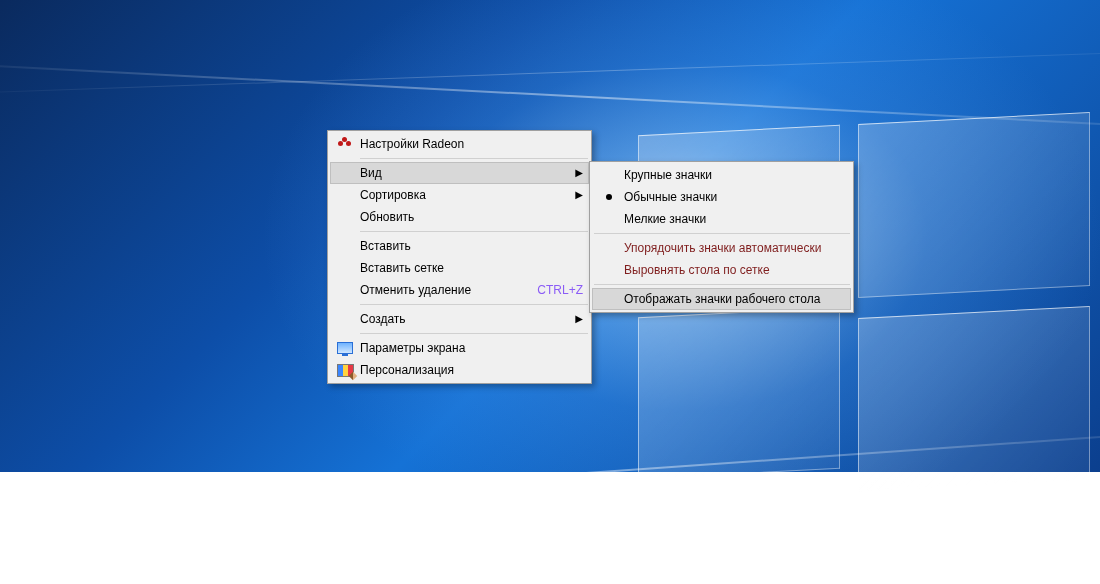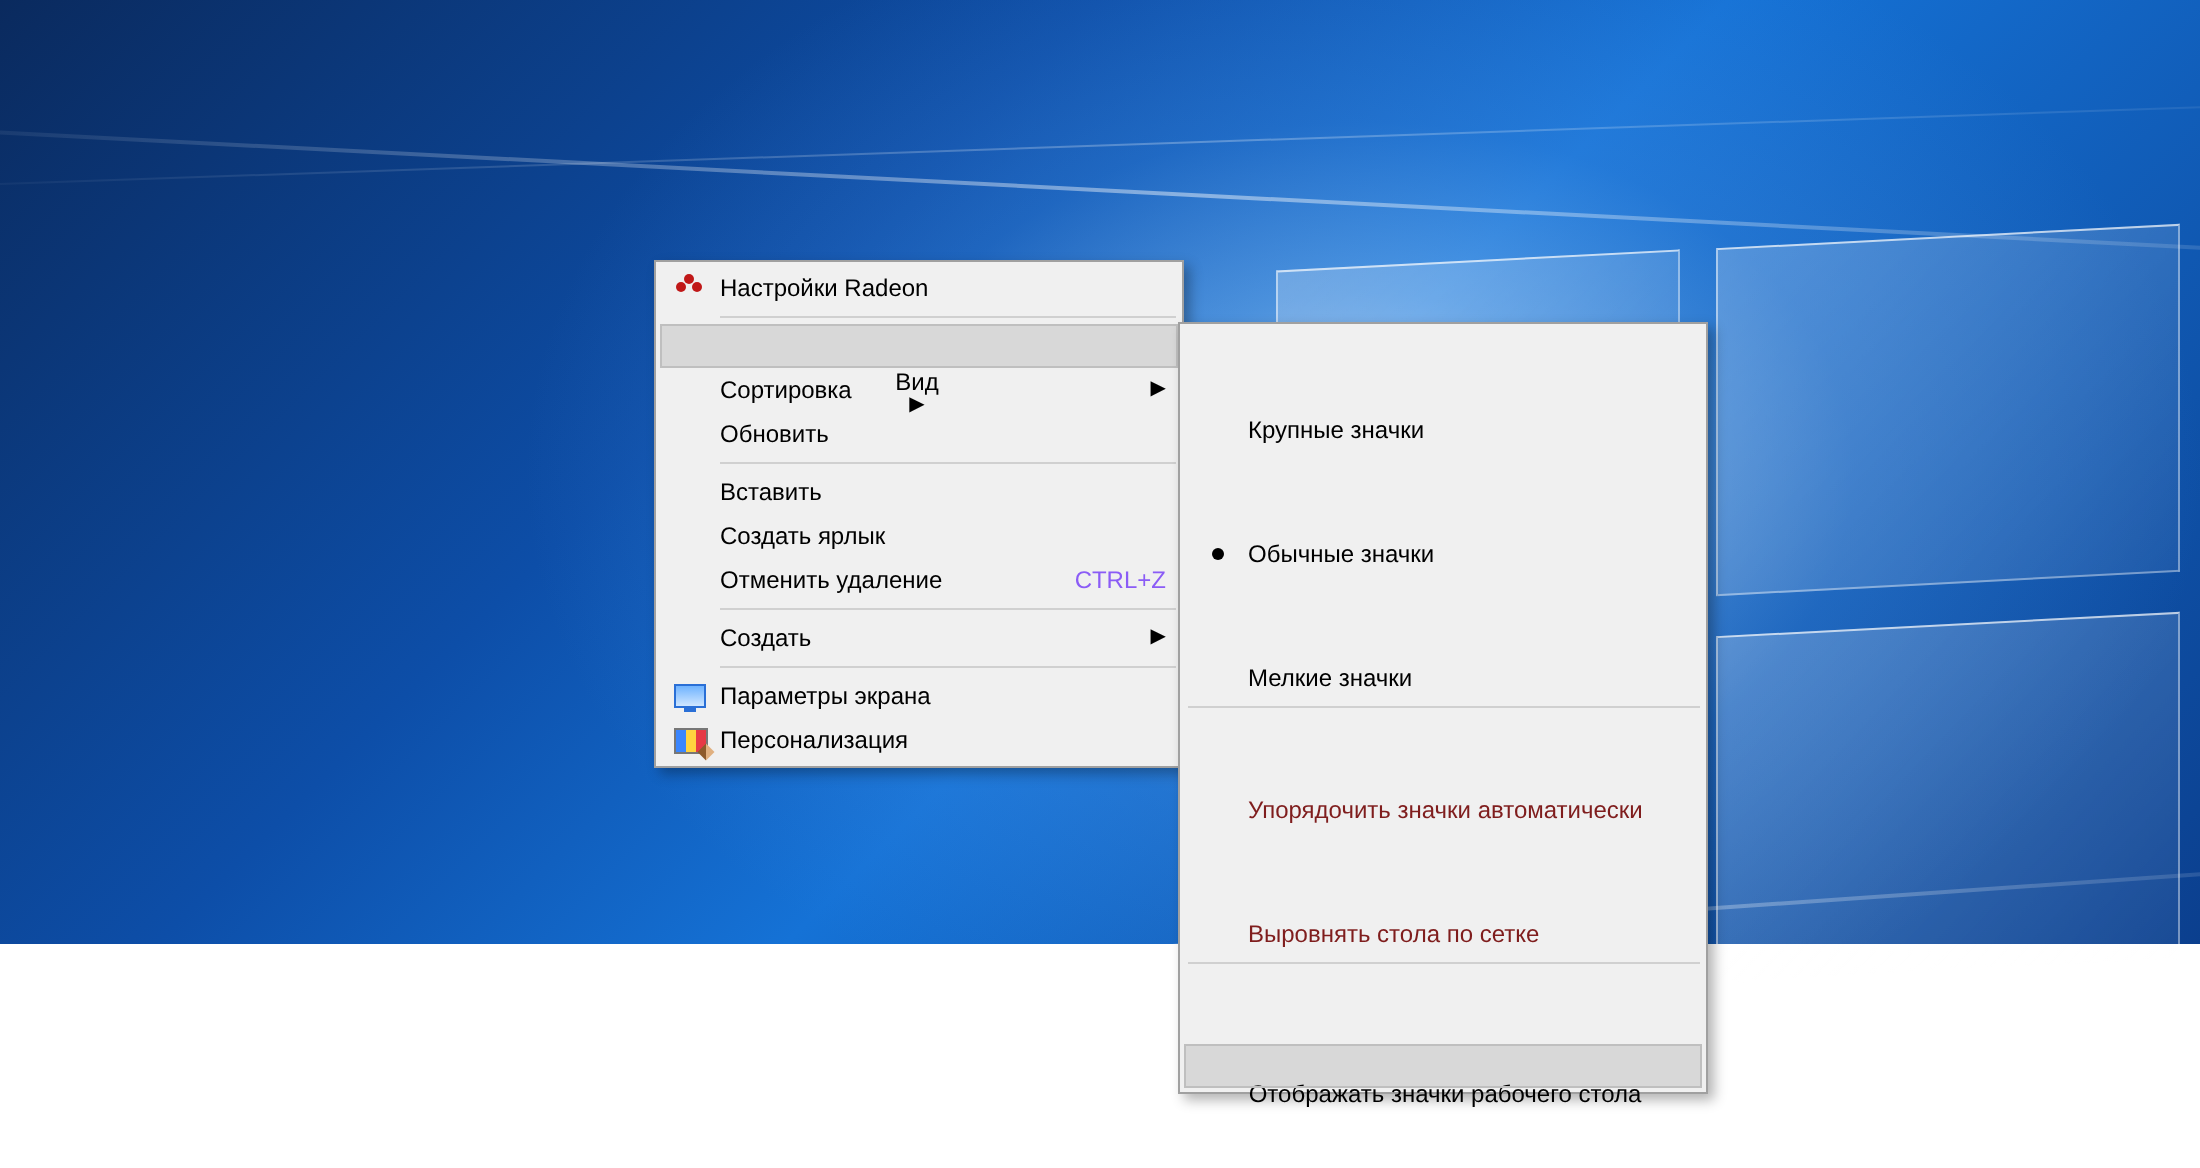--- a/index.html
+++ b/index.html
@@ -56,21 +56,20 @@
     align-items: center;
     height: 22px;
     padding: 0 6px 0 4px;
     white-space: nowrap;
     position: relative;
   }
   .menu-item.highlight {
     background: #d8d8d8;
     outline: 1px solid #bfbfbf;
     outline-offset: -1px;
-    flex-direction: column;
   }
   .menu-item.disabled { color: #7f1d1d; }
   .icon-slot {
     width: 22px;
     height: 16px;
     display: flex;
     align-items: center;
     justify-content: center;
     margin-right: 4px;
     flex: 0 0 22px;
@@ -84,21 +83,21 @@
     flex: 0 0 12px;
     text-align: right;
     font-size: 10px;
     line-height: 1;
   }
   .sep {
     height: 1px;
     margin: 3px 1px 3px 30px;
     background: #d0d0d0;
   }
-  .submenu .menu-item { padding-left: 8px; margin-top: 40px; }
+  .submenu .menu-item { padding-left: 8px; }
   .submenu .icon-slot { width: 18px; flex: 0 0 18px; margin-right: 6px; }
   .bullet {
     width: 6px; height: 6px; border-radius: 50%; background: #000;
   }
   
   .icon-radeon {
     position: relative; width:14px; height:14px;
   }
   .icon-radeon::before, .icon-radeon::after {
     content:""; position:absolute; width:5px; height:5px; border-radius:50%; background:#c01818;
@@ -175,21 +174,21 @@
 
     <div class="sep"></div>
 
     <div class="menu-item">
       <span class="icon-slot"></span>
       <span class="label">Вставить</span>
     </div>
 
     <div class="menu-item">
       <span class="icon-slot"></span>
-      <span class="label">Создать ярлык</span>
+      <span class="label">Вставить сетке</span>
     </div>
 
     <div class="menu-item">
       <span class="icon-slot"></span>
       <span class="label">Отменить удаление</span>
       <span class="shortcut">CTRL+Z</span>
     </div>
 
     <div class="sep"></div>
 

